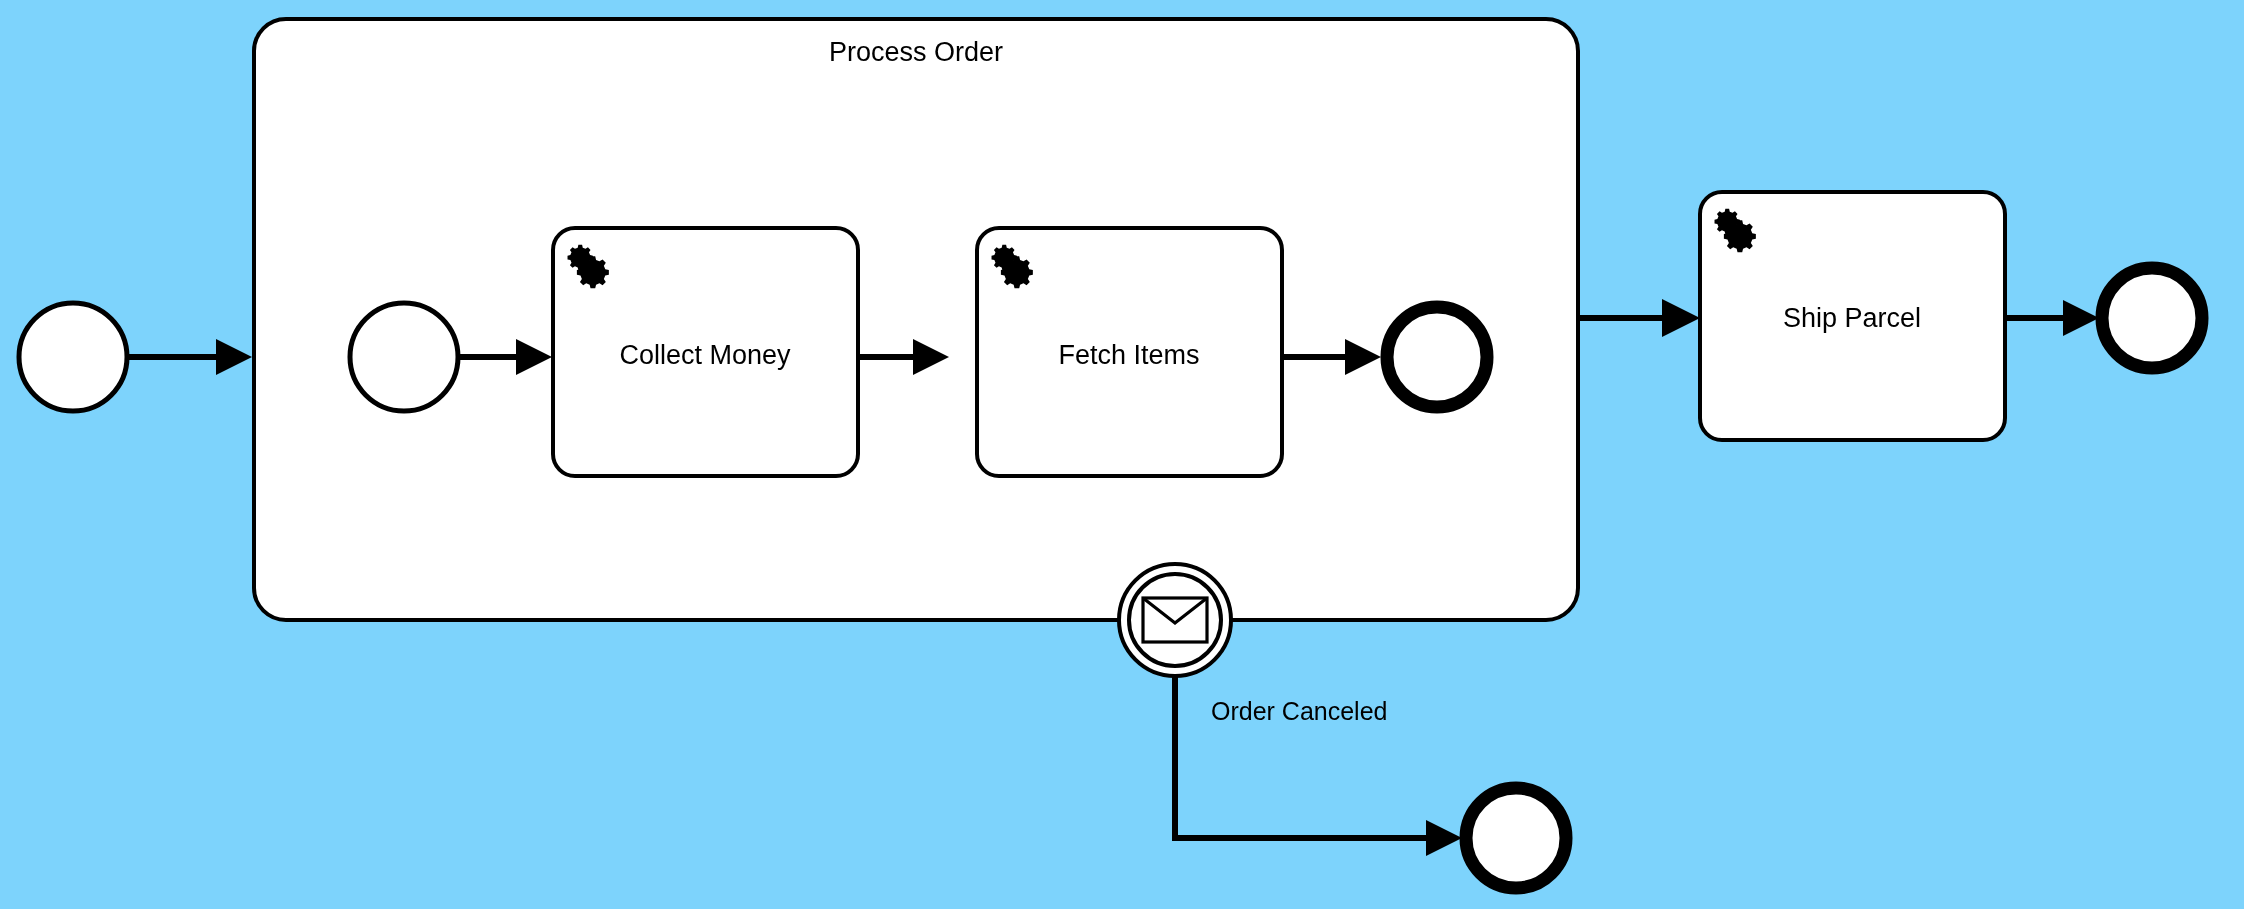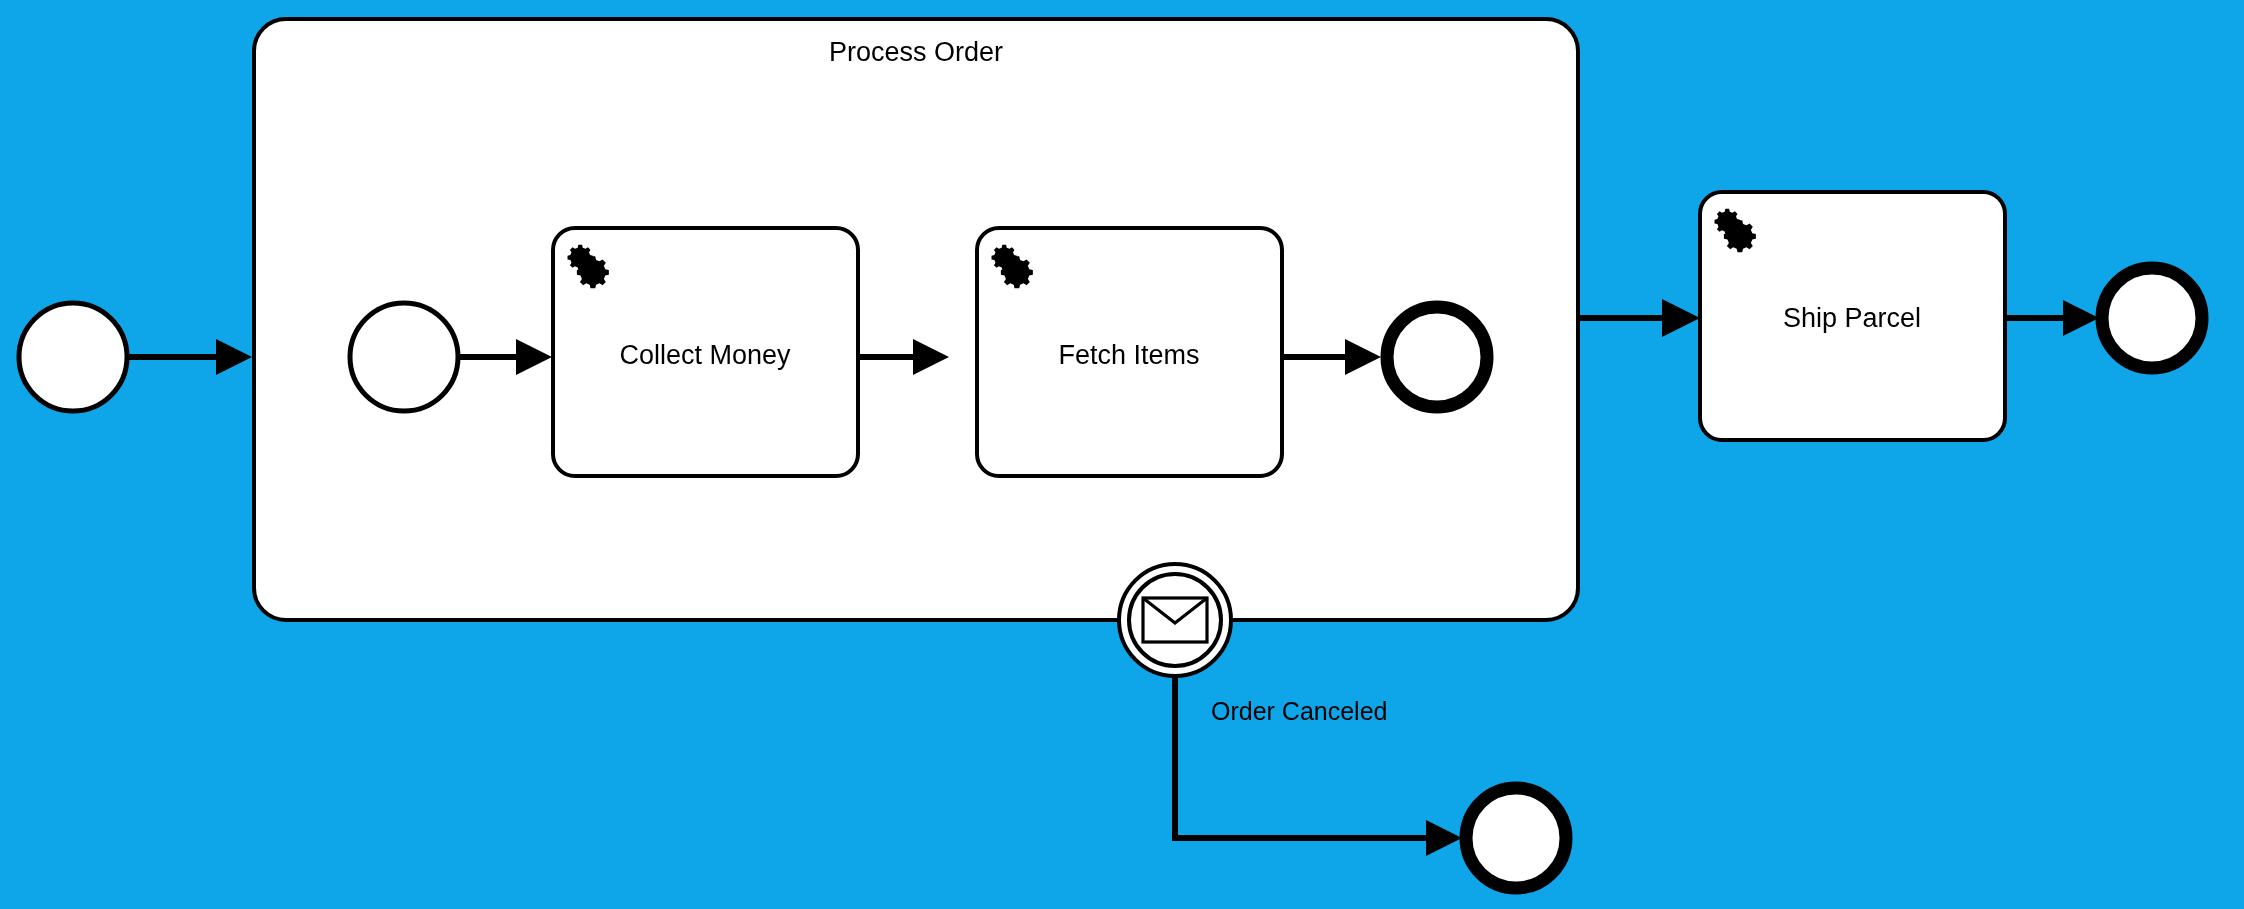--- a/index.html
+++ b/index.html
@@ -7,21 +7,21 @@
     padding: 0;
     background: #ffffff;
   }
   body {
     font-family: "Liberation Sans", sans-serif;
   }
   #canvas-wrap {
     position: relative;
     width: 2244px;
     height: 909px;
-    background: #0ea5e9;
+    background: #7dd3fc;
     overflow: hidden;
   }
   svg#bpmn-canvas {
     display: block;
     width: 2244px;
     height: 909px;
   }
   .task-box {
     fill: #ffffff;
     stroke: #000000;

